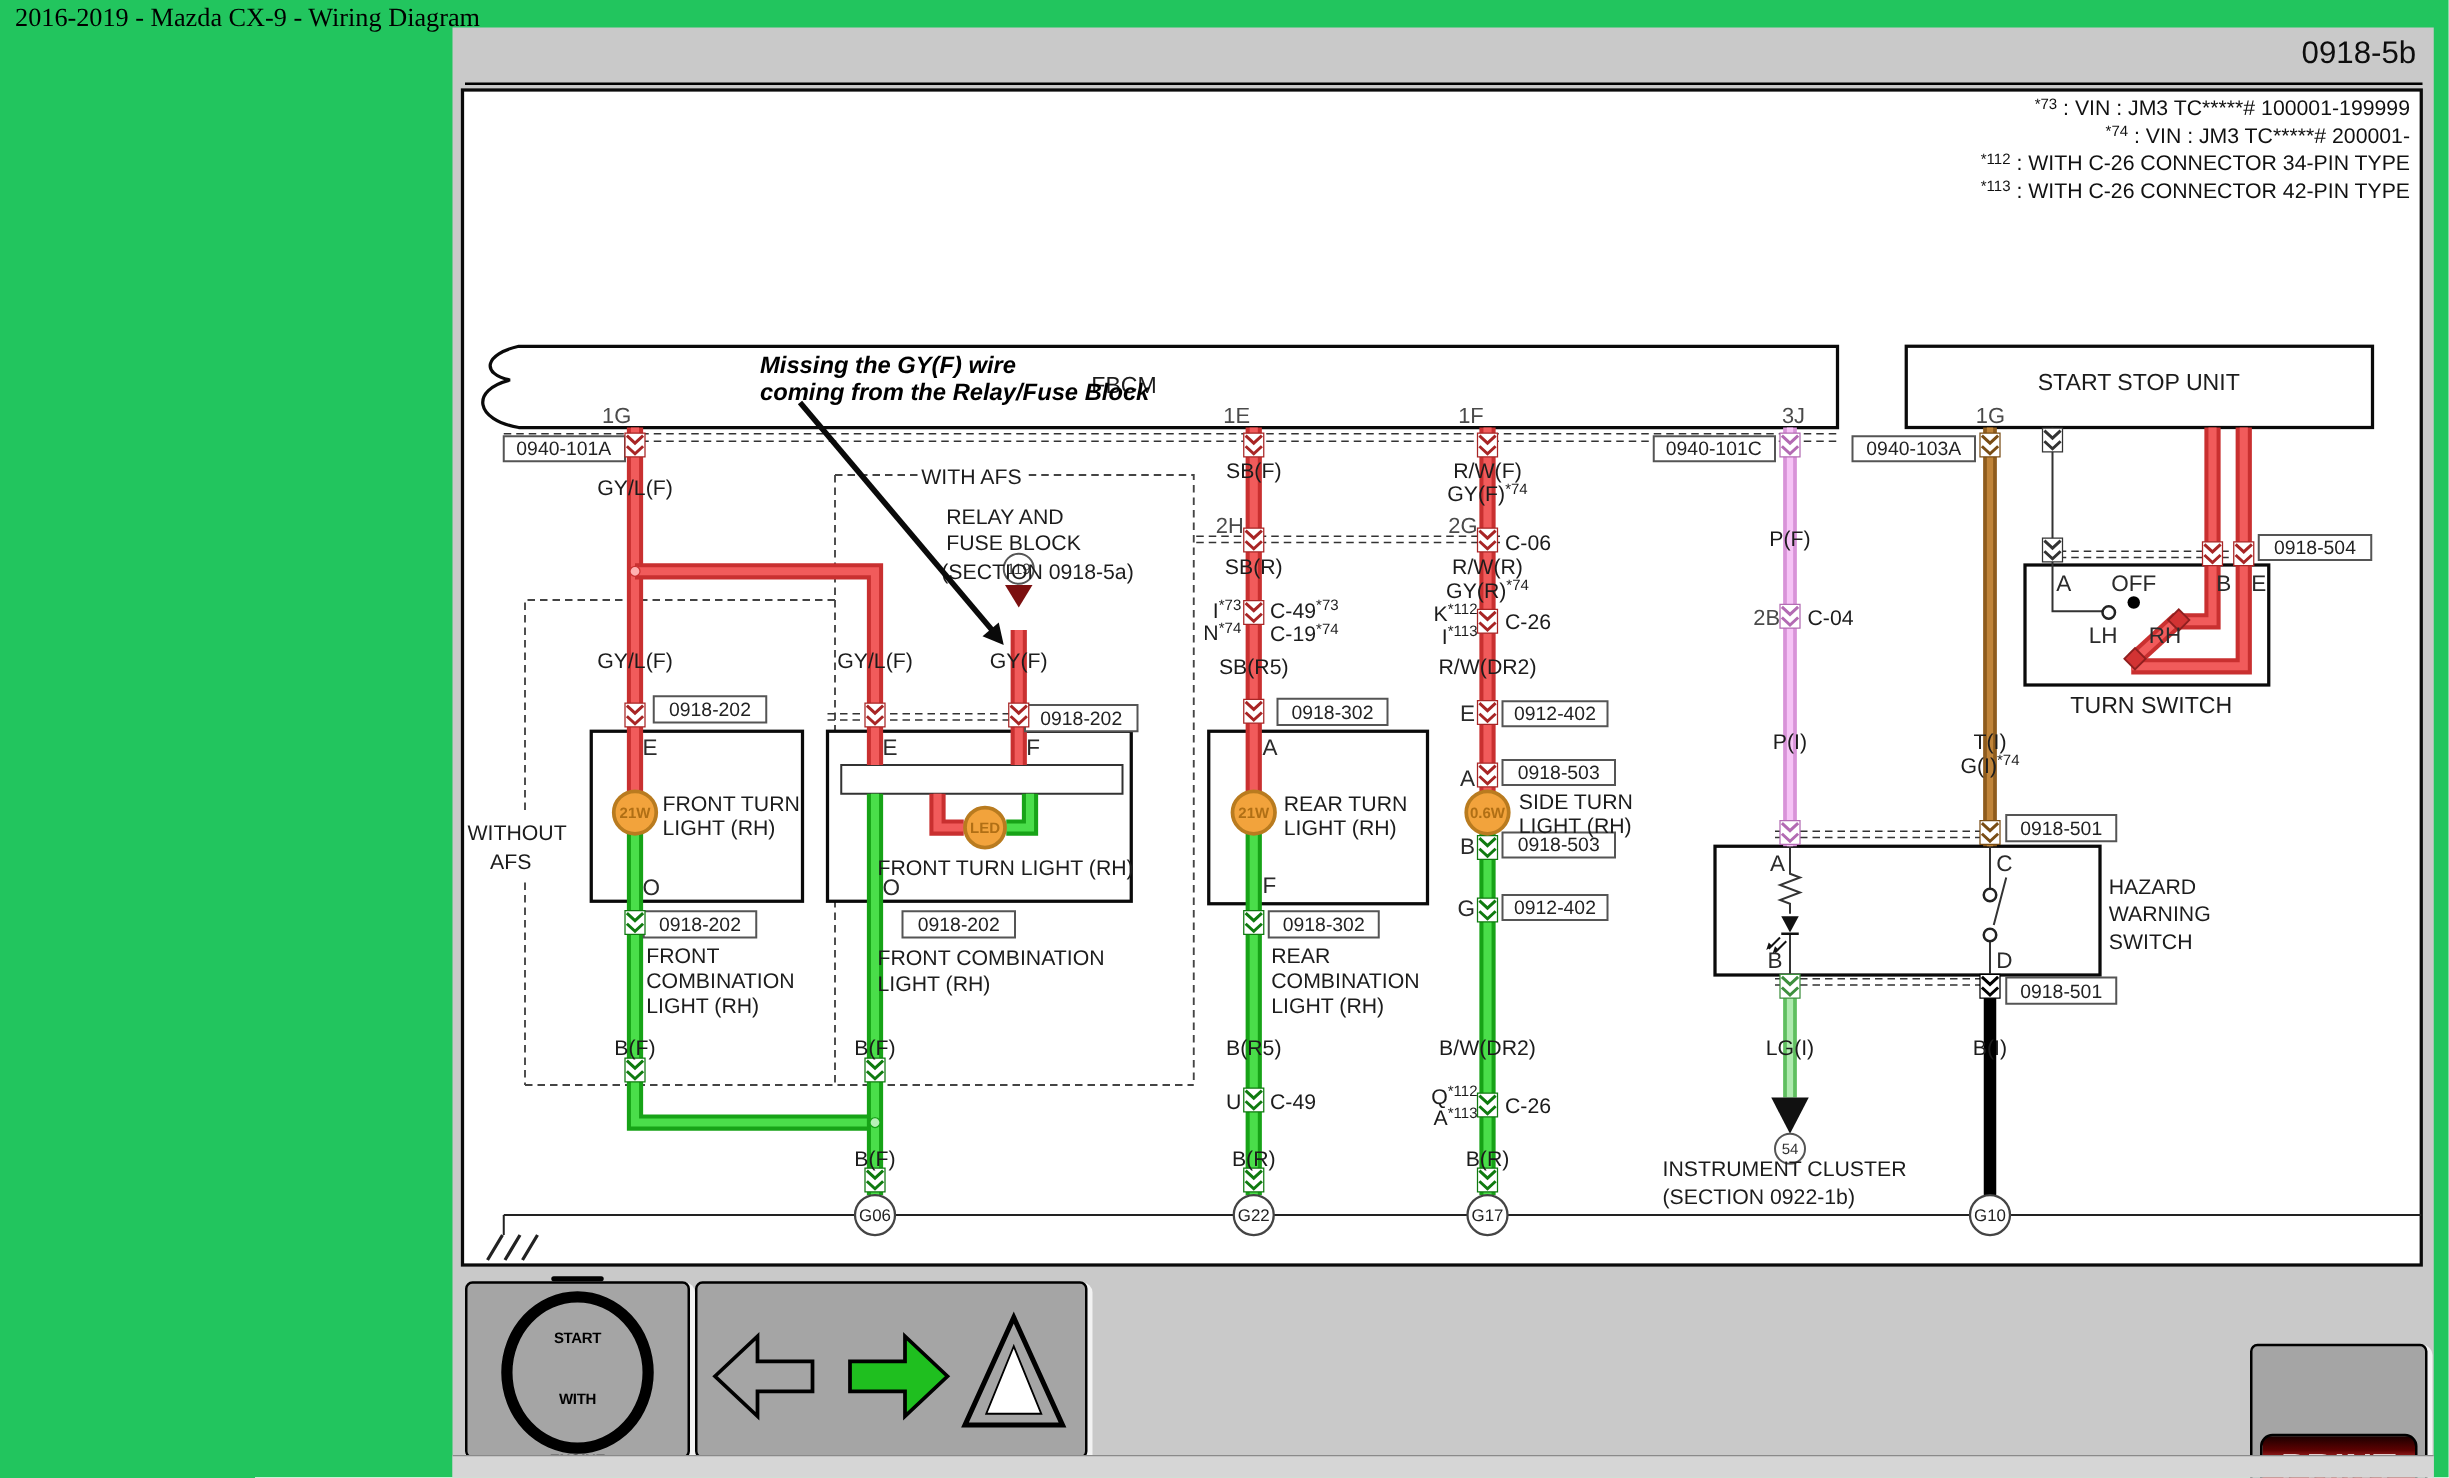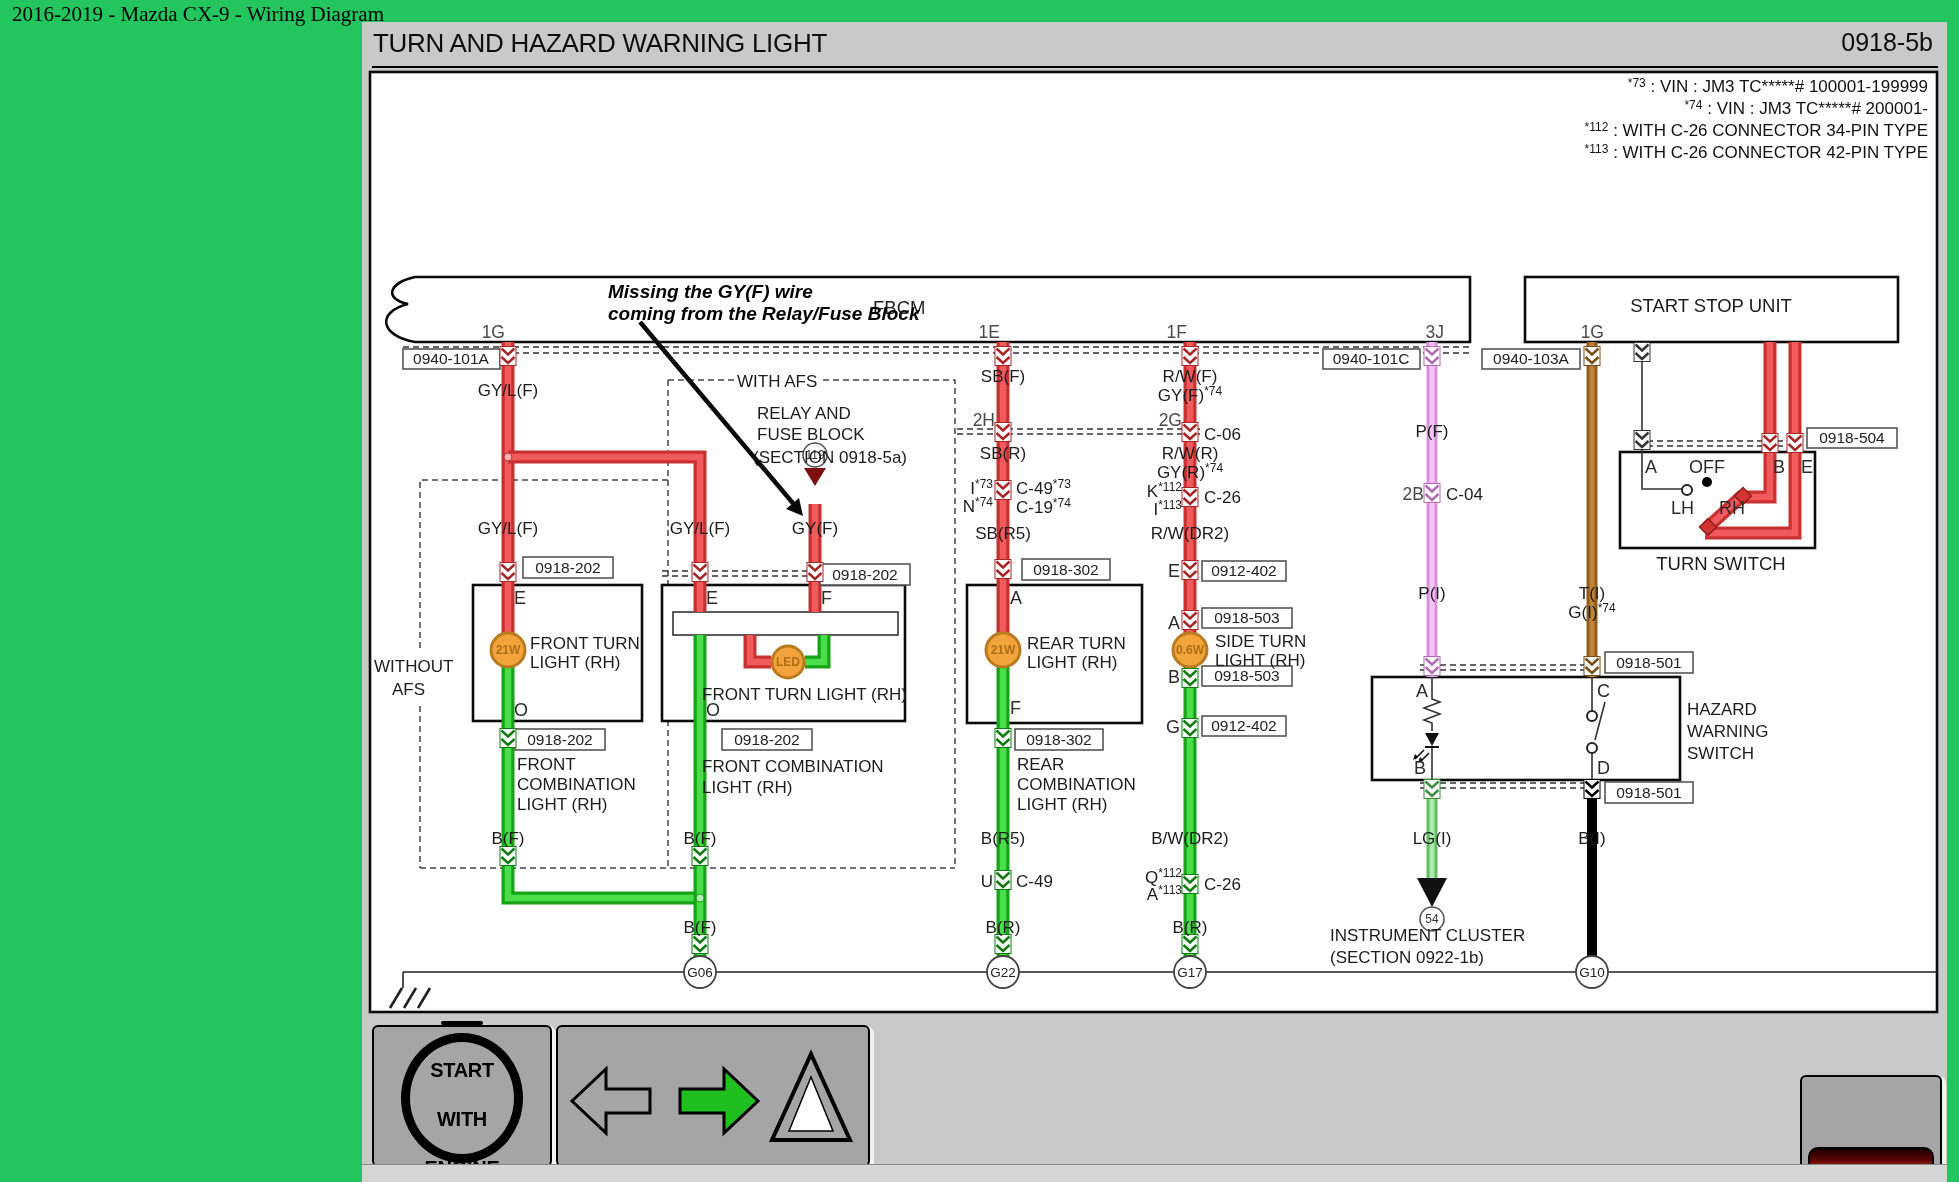--- a/index.html
+++ b/index.html
@@ -37,36 +37,35 @@
   .dbox{stroke:#444;stroke-width:1.5;fill:none;stroke-dasharray:6 4}
   .box{fill:#fff;stroke:#0a0a0a;stroke-width:2.6}
   .cbox{fill:#fff;stroke:#555;stroke-width:1.6}
   
   .tb-panel{position:absolute;background:#a5a5a5;border:2px solid #000;border-radius:6px;
     box-shadow:2px 3px 0 2px #f2f2f2;}
   #btn-startstop{left:372px;top:1025px;width:176px;height:138px;cursor:pointer;}
   #sse-ring{position:absolute;left:27px;top:6px;width:104px;height:112px;border:9px solid #000;
     border-radius:50%;display:flex;flex-direction:column;align-items:center;justify-content:center;}
   #sse-pill{width:38px;height:10px;background:#3ecb21;border:2px solid #000;border-radius:6px;margin-bottom:4px;}
-  .sse-line{font-size:20px;font-weight:bold;color:#000;line-height:15px;letter-spacing:-0.3px;margin-top:34px;}
+  .sse-line{font-size:12px;font-weight:bold;color:#000;line-height:15px;letter-spacing:-0.3px;margin-top:34px;}
   #btn-nav{left:556px;top:1025px;width:310px;height:138px;}
   #btn-print-panel{left:1800px;top:1075px;width:138px;height:133px;}
   #btn-print{position:absolute;left:6px;top:70px;width:122px;height:52px;border:2px solid #000;border-radius:10px;
     background:linear-gradient(180deg,#1c0000 0%,#5e0202 22%,#ff5050 48%,#c40808 62%,#320000 100%);
     color:#fff;font-weight:bold;font-size:30px;letter-spacing:0.5px;display:flex;align-items:center;justify-content:center;
     text-shadow:1px 2px 2px rgba(0,0,0,.6);cursor:pointer;font-family:"Liberation Sans",sans-serif;}
   #bottom-strip{position:absolute;left:362px;top:1164px;width:1585px;height:18px;background:#d6d6d6;border-top:1px solid #8a8a8a;}
 </style>
 </head>
 <body>
 
 <div id="stage">
   <div id="window-title">2016-2019 - Mazda CX-9 - Wiring Diagram</div>
   <div id="gray-panel"></div>
-  <div id="hdr-title">TURN AND HAZARD WARNING LIGHT</div>
   <div id="hdr-code">0918-5b</div>
   <div id="hdr-rule"></div>
 
   <svg id="diagram" width="1959" height="1182" viewBox="0 0 1959 1182">
     <defs>
       <g id="chv">
           <rect x="-8" y="-9.5" width="16" height="19" fill="#fff"></rect>
         <path d="M-6.5,-7.5 L0,-1.5 L6.5,-7.5 M-6.5,1 L0,7 L6.5,1" stroke-width="2.4" fill="none"></path>
         </g>
       <rect id="dia" x="-6" y="-6" width="12" height="12" fill="#d23333" stroke="#8f1f1f" stroke-width="1.5"></rect>

